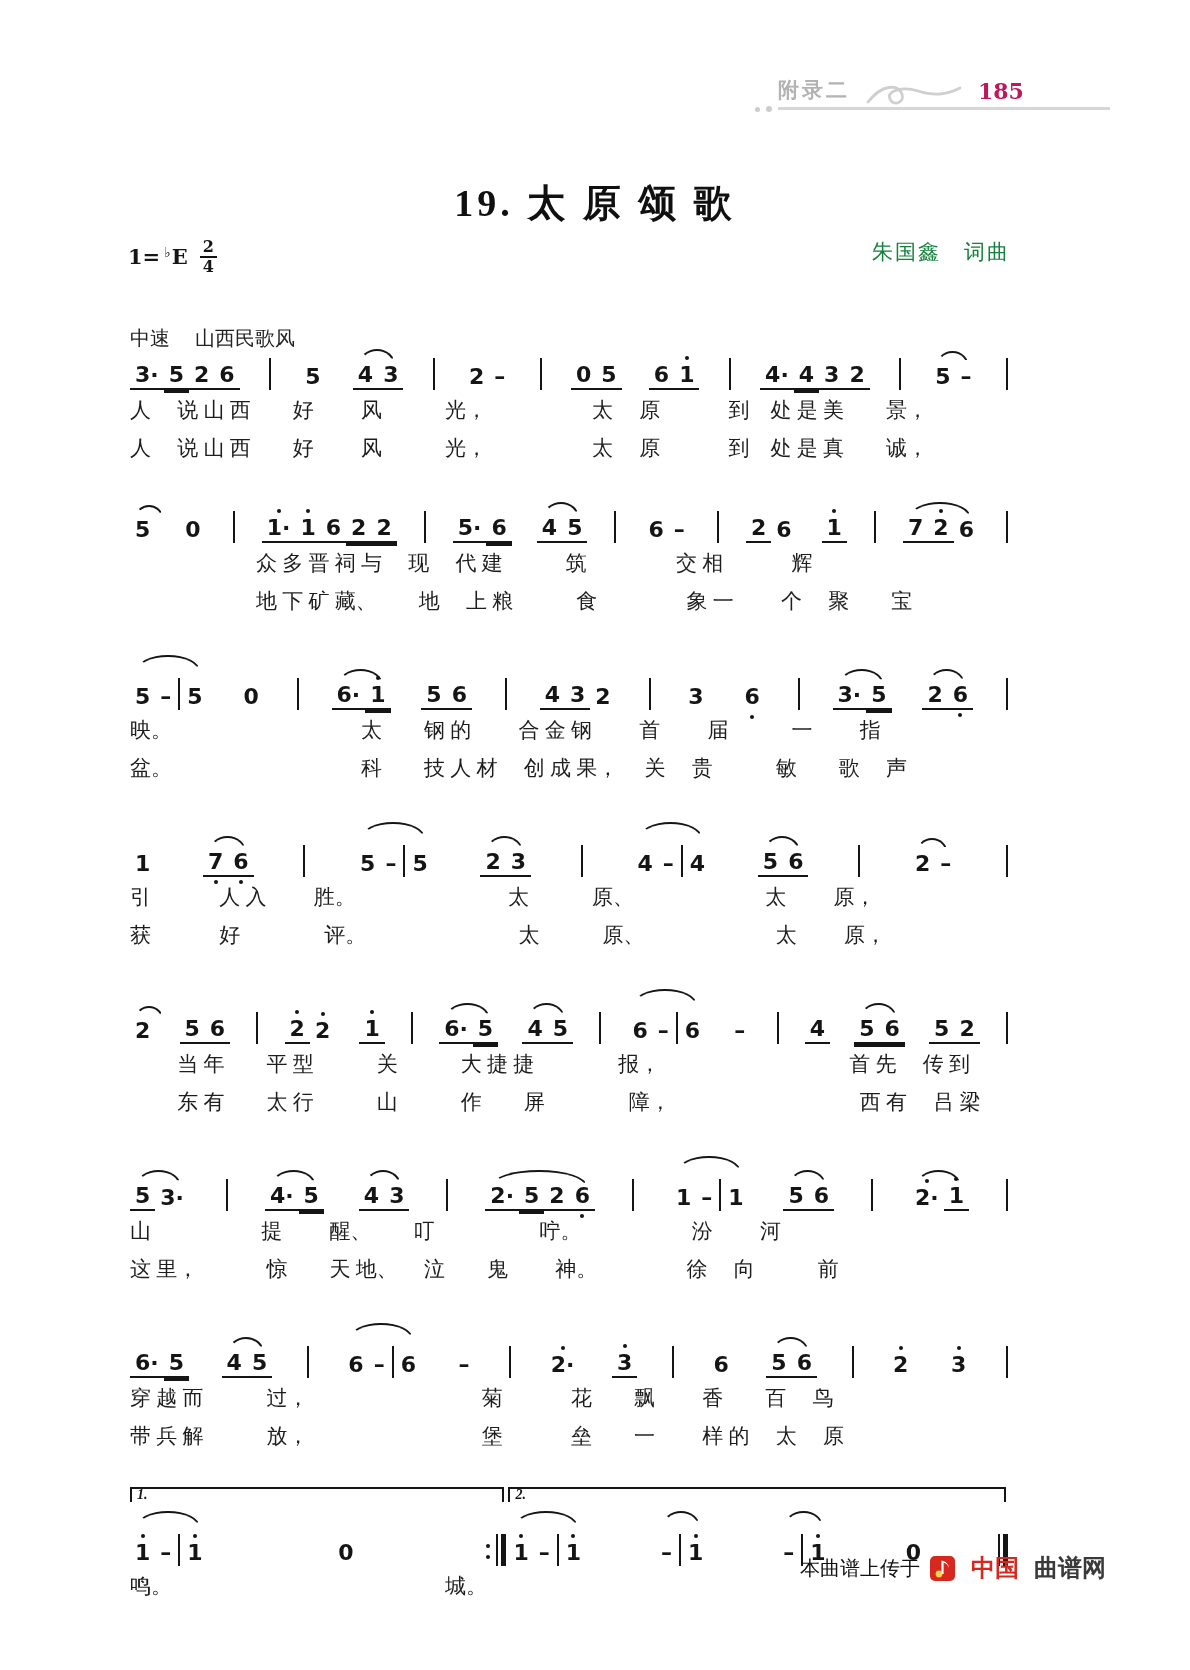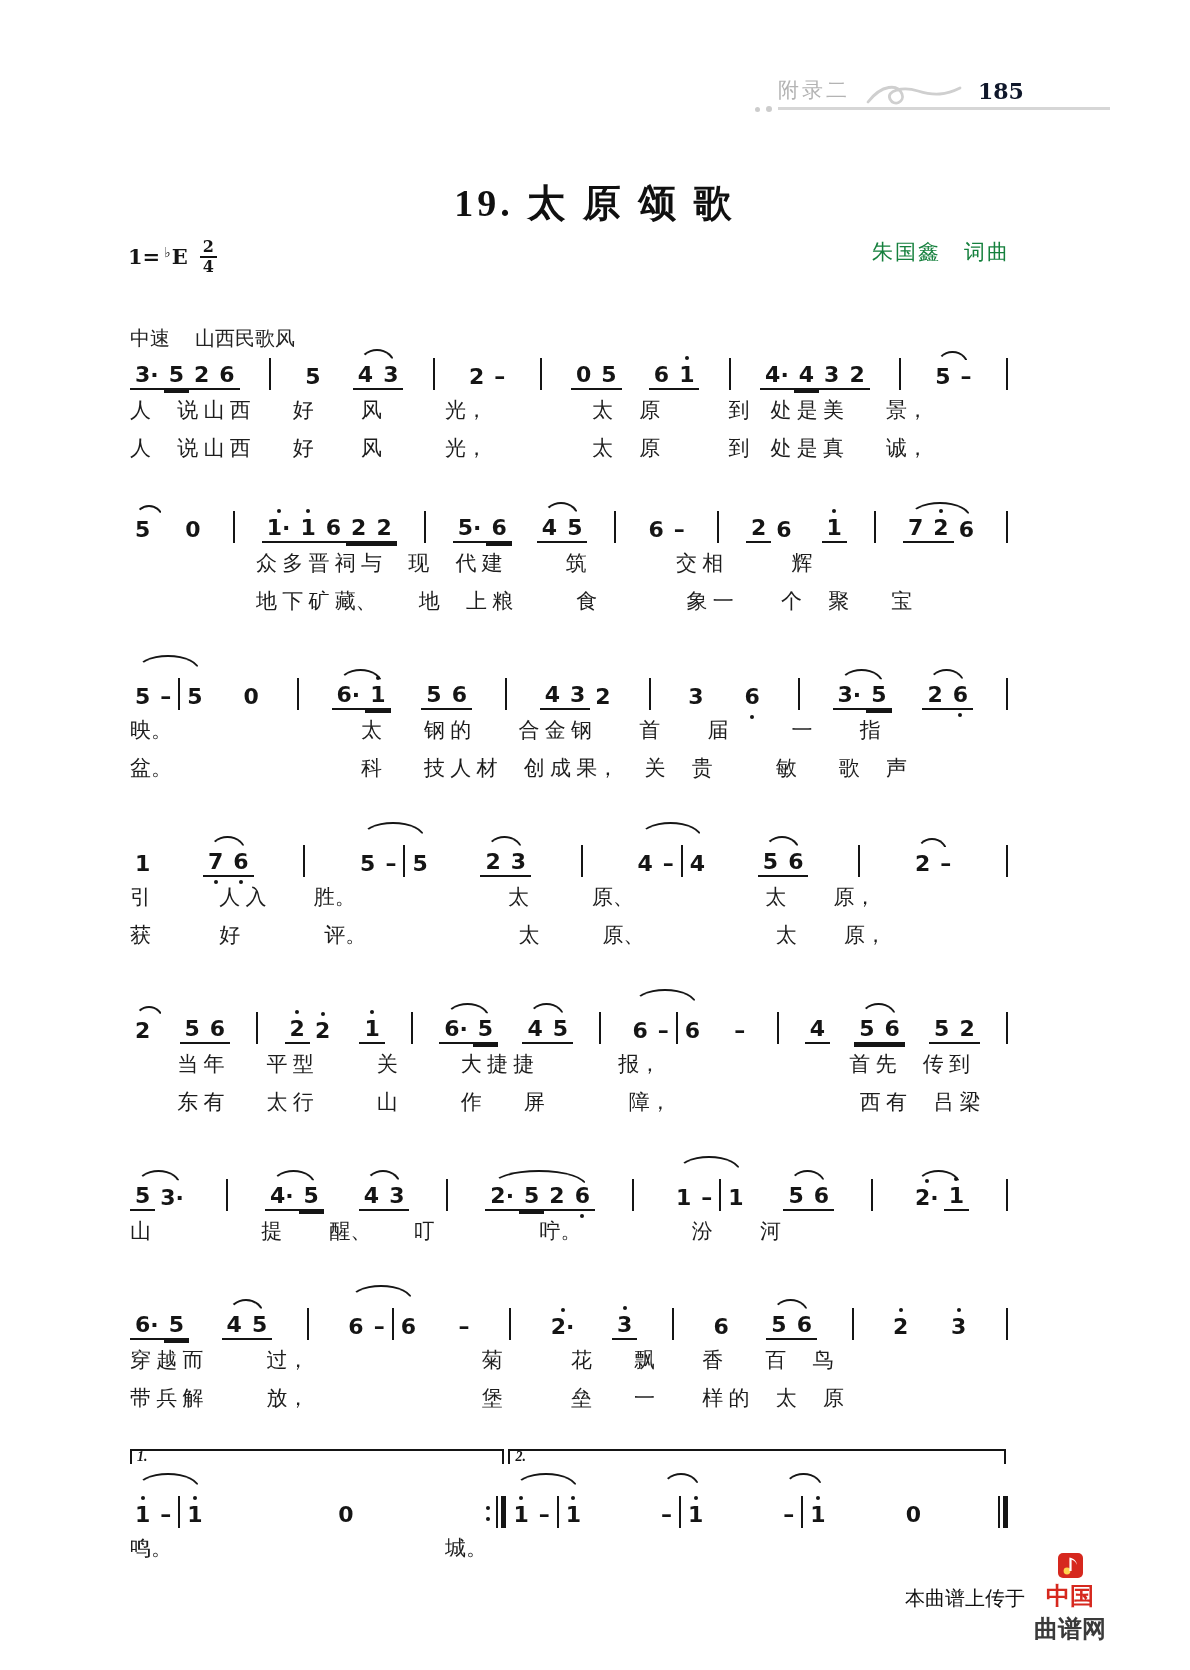--- a/index.html
+++ b/index.html
@@ -5,24 +5,24 @@
   html,body{margin:0;padding:0;}
   body{width:1190px;height:1670px;position:relative;background:#ffffff;color:#151515;
        font-family:"Liberation Serif","DejaVu Serif",serif;overflow:hidden;}
 
   
   .header{position:absolute;top:76px;left:755px;right:80px;display:flex;align-items:flex-end;}
   .hbar{flex:1;display:flex;align-items:flex-end;gap:16px;border-bottom:3px solid #d6d6d6;padding-bottom:1px;}
   .hdots{display:flex;gap:6px;align-items:flex-end;margin-right:6px;margin-bottom:-2px;}
   .hdot{width:6px;height:6px;border-radius:50%;background:#cccccc;}
   .hdot.small{width:5px;height:5px;}
-  .htext{font-family:"Liberation Sans","DejaVu Sans",sans-serif;font-weight:normal;font-size:21px;
+  .htext{font-family:"Liberation Sans","DejaVu Sans",sans-serif;font-weight:bold;font-size:21px;
          color:#b3b3b3;letter-spacing:3px;margin-bottom:2px;}
   .swirl{margin-bottom:-4px;}
-  .hpage{font-family:"DejaVu Serif",serif;font-weight:bold;font-size:22px;color:#0f172a;margin-bottom:2px;}
+  .hpage{font-family:"DejaVu Serif",serif;font-weight:bold;font-size:22px;color:#be185d;margin-bottom:2px;}
 
   
   .title{position:absolute;top:166px;left:0;width:100%;text-align:center;
          font-weight:bold;font-size:38px;letter-spacing:4px;color:#101010;margin-top:12px;}
   .keyrow{position:absolute;top:238px;left:128px;right:180px;display:flex;justify-content:space-between;align-items:flex-start;}
   .keysig{font-family:"DejaVu Serif",serif;font-size:21px;font-weight:bold;display:flex;align-items:center;}
   .keysig sup{font-size:14px;margin:0 1px 10px 4px;}
   .meter{display:inline-flex;flex-direction:column;align-items:center;margin-left:12px;
          font-family:"DejaVu Serif",serif;font-weight:bold;font-size:16px;line-height:1.1;}
   .meter .mt{border-bottom:2px solid #111;padding:0 3px;}
@@ -55,21 +55,21 @@
   .lyrics{font-size:21px;line-height:35px;white-space:pre;color:#1d1d1d;margin-top:3px;}
   .volta{position:relative;padding-top:21px;display:flex;}
   .vbr{position:absolute;top:0;left:0;right:4px;height:13px;
        border-top:2px solid #151515;border-left:2px solid #151515;border-right:2px solid #151515;}
   .vlabel{position:absolute;top:0;left:7px;font-style:italic;font-weight:bold;font-size:14px;font-family:"Liberation Serif",serif;}
   .vrow{display:flex;flex:1;justify-content:space-between;align-items:flex-end;}
 
   
   .footer{position:absolute;top:1552px;right:84px;display:flex;align-items:center;gap:9px;margin-left:39px;}
   .ftext{font-size:20px;color:#111;}
-  .flogo{display:flex;align-items:center;gap:1px;flex-direction:column;}
+  .flogo{display:flex;align-items:center;gap:15px;}
   .fcn{color:#d6281e;font-family:"Liberation Sans","DejaVu Sans",sans-serif;font-size:24px;font-weight:bold;}
   .frest{color:#3a3a3a;font-family:Liberation Sans, sans-serif;font-size:24px;font-weight:bold;}
 </style>
 </head>
 <body>
 
 <div class="header">
   <div class="hdots">
     <span class="hdot small"></span>
     <span class="hdot"></span>
@@ -613,20 +613,21 @@
           <div class="grow">
             <span class="note hd">2·</span>
             <span class="note u1 hd">1</span>
           </div>
         </div>
         <div class="barwrap">
           <div class="bar"></div>
         </div>
       </div>
       <div class="lyrics">山　　　　　 提　　 醒、　　叮　　　　　咛。　　　　　 汾　　 河</div>
+      <div class="lyrics">这 里，　　　 惊　　天 地、　 泣　　鬼　　 神。　　　　 徐　 向　　　前</div>
     </div>
     <div class="sysblock">
       <div class="system">
         <div class="group">
           <div class="grow">
             <span class="note u1">6·</span>
             <span class="note u2">5</span>
           </div>
         </div>
         <div class="group">

